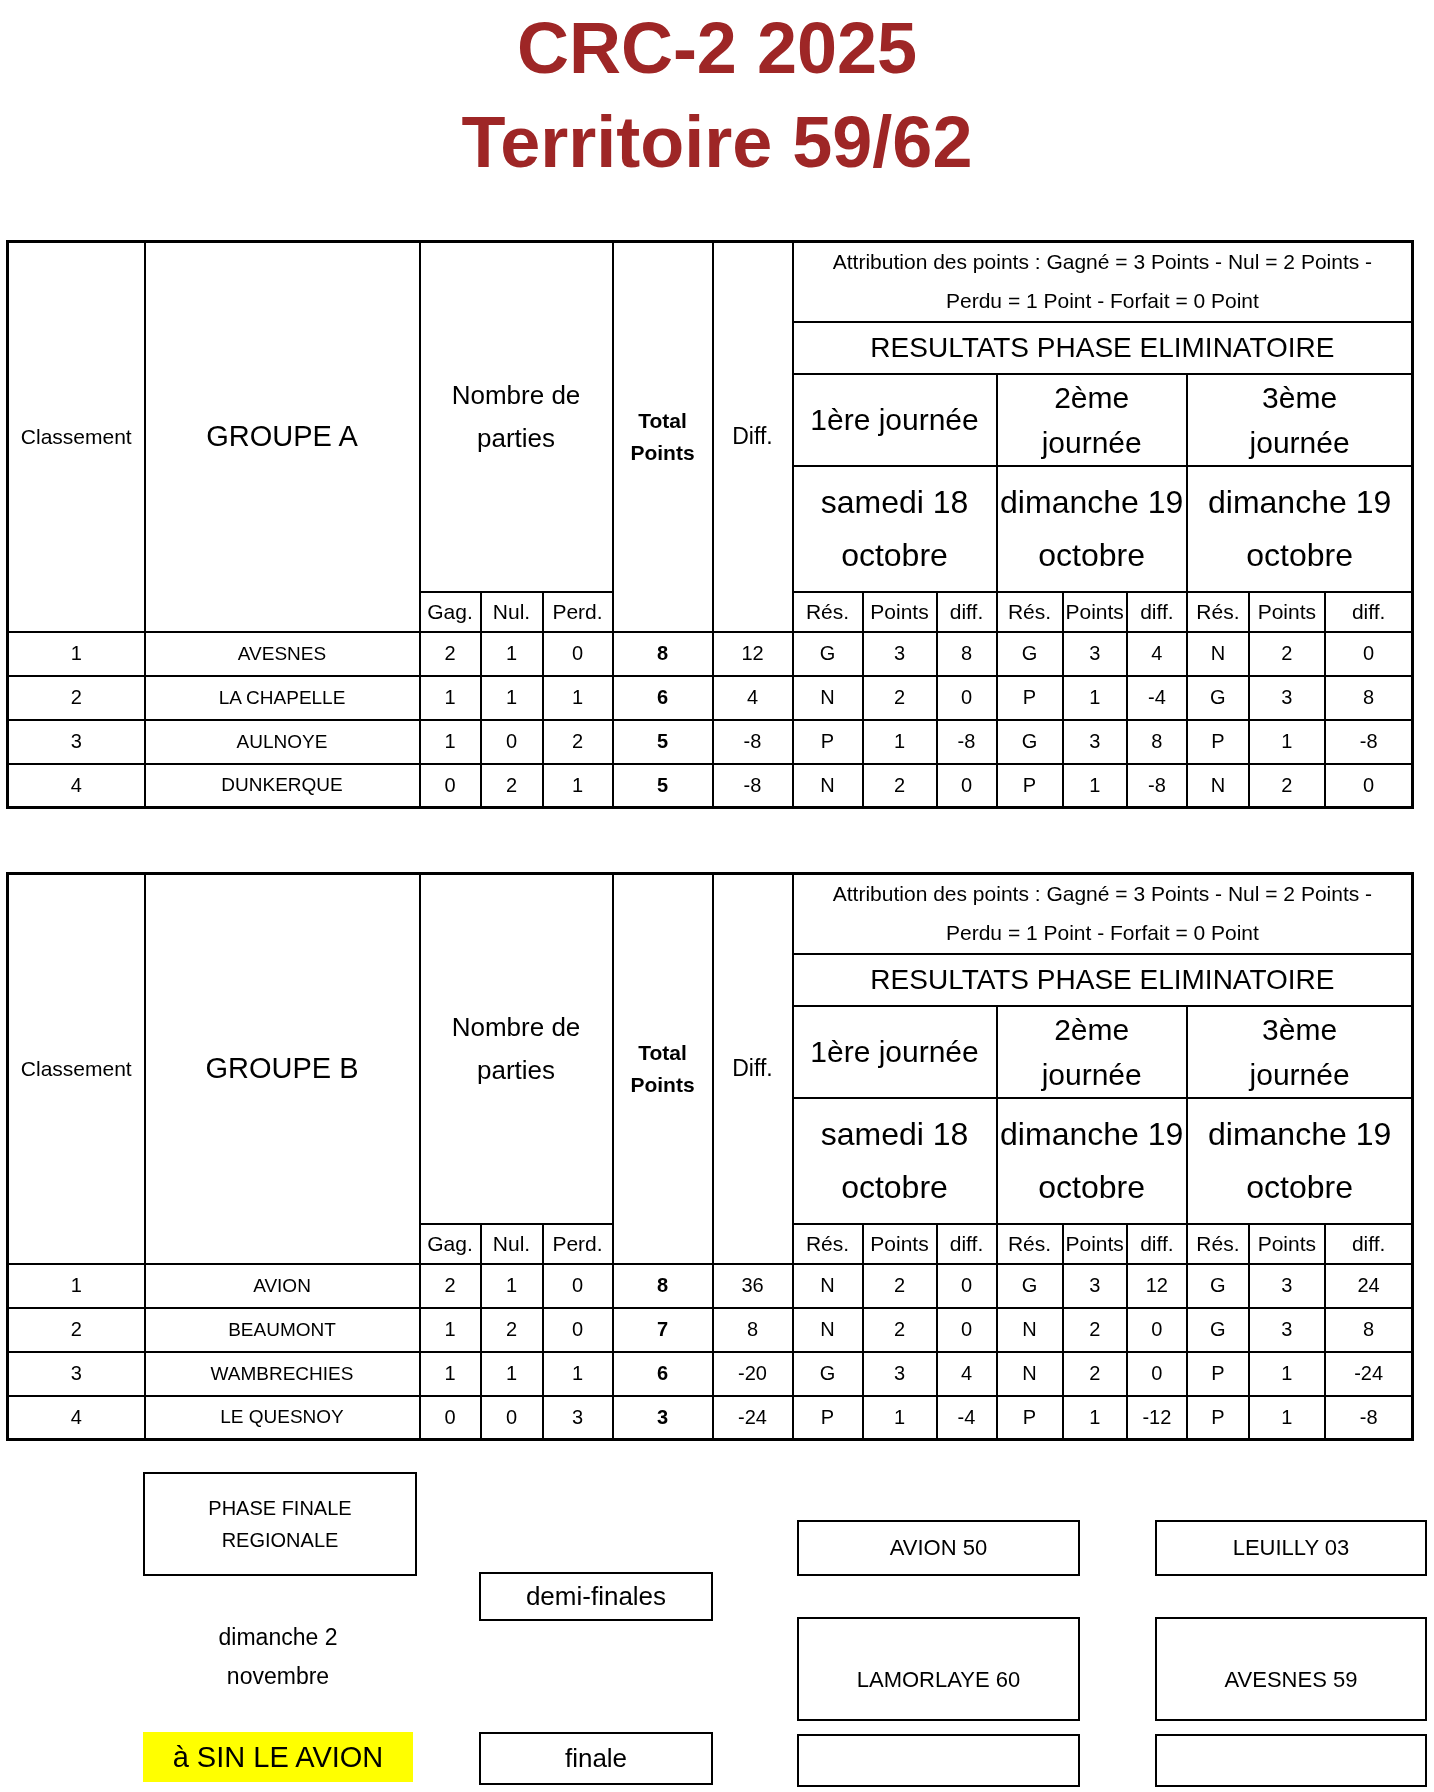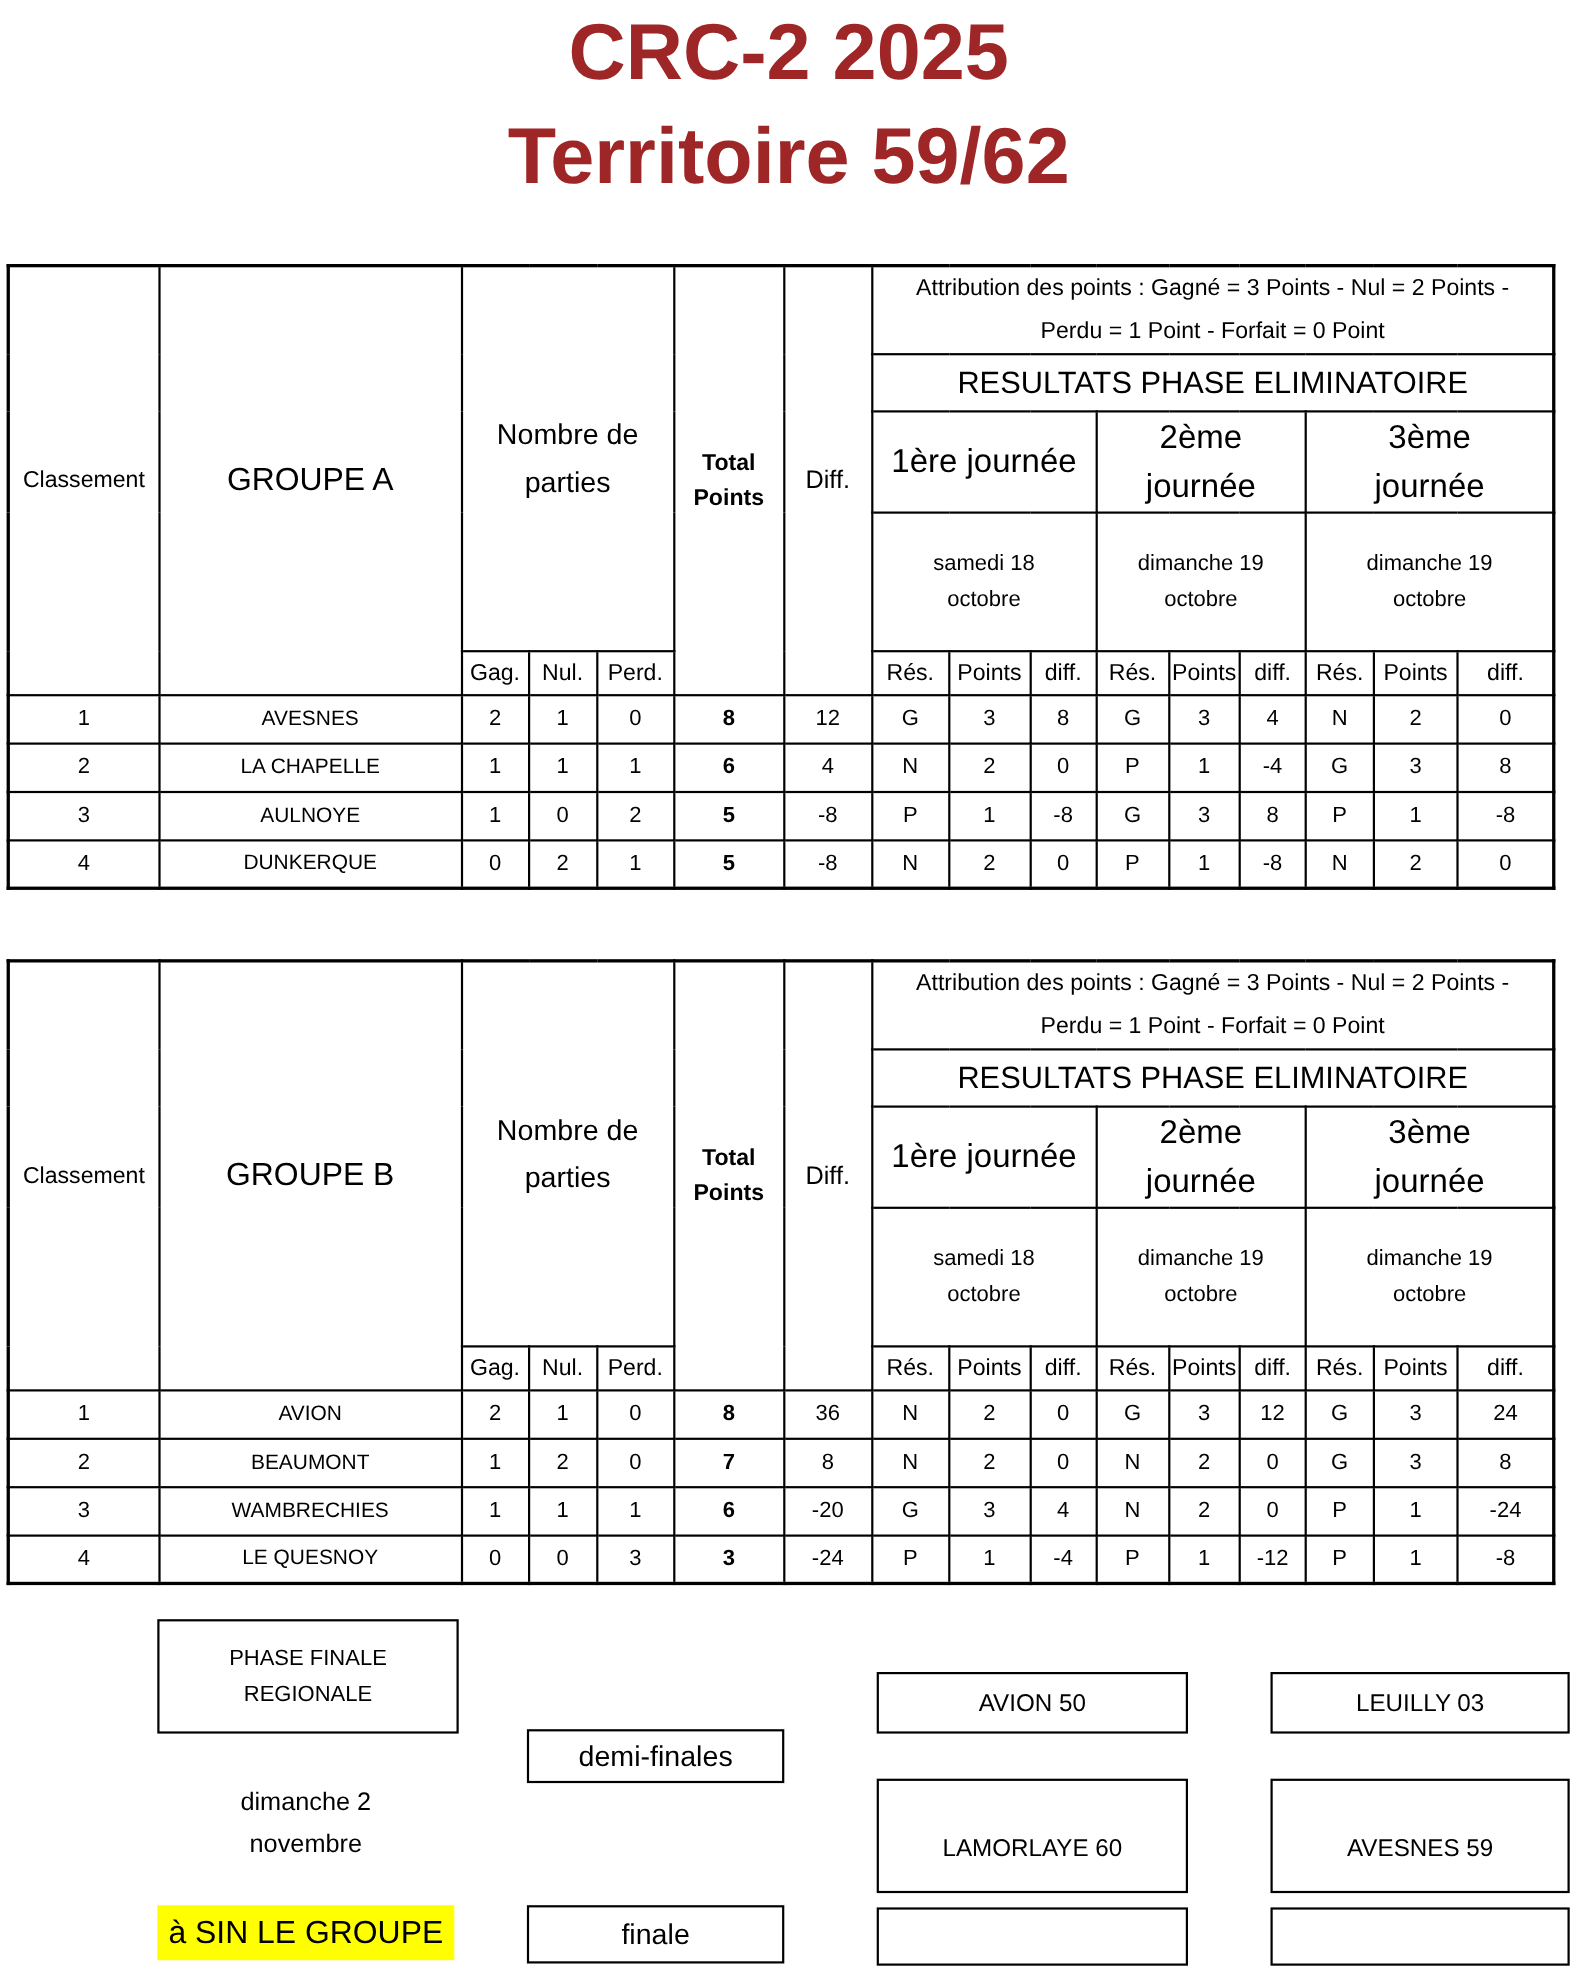--- a/index.html
+++ b/index.html
@@ -19,21 +19,21 @@
   tr.r1{height:80px;} tr.r2{height:52px;} tr.r3{height:86px;}
   tr.r4{height:126px;} tr.r5{height:40px;} tr.d{height:44px;}
   .h-class{font-size:21px;}
   .h-group{font-size:29px;}
   .h-nombre{font-size:26px;white-space:pre-line;line-height:1.65;}
   .h-total{font-size:21px;font-weight:bold;white-space:pre-line;line-height:1.5;}
   .h-diff{font-size:23px;}
   .h-attr{font-size:21px;white-space:pre-line;line-height:1.85;}
   .h-result{font-size:28px;}
   .h-journee{font-size:30px;white-space:pre-line;line-height:1.5;}
-  .h-date{font-size:20px;white-space:pre-line;line-height:1.65;}
+  .h-date{font-size:32px;white-space:pre-line;line-height:1.65;}
   .h-sub{font-size:21px;}
   tr.d td{font-size:20px;}
   tr.d td.team{font-size:19px;}
   tr.d td.tot{font-weight:bold;}
 
   
   .abs{position:absolute;background:#fff;}
   .boxed{border:2px solid #000;display:flex;align-items:center;justify-content:center;text-align:center;}
   .phase-box{left:143px;top:1472px;width:270px;height:100px;font-size:20px;white-space:pre-line;line-height:1.6;}
   .date-text{left:143px;top:1618px;width:270px;text-align:center;font-size:23px;white-space:pre-line;line-height:1.7;background:transparent;}
@@ -333,21 +333,21 @@
       <td>-8</td>
     </tr>
   </tbody>
     </table>
 
   <div>
     <div class="abs boxed phase-box">PHASE FINALE
 REGIONALE</div>
     <div class="abs date-text">dimanche 2
 novembre</div>
-    <div class="abs loc-box">à SIN LE GROUPE</div>
+    <div class="abs loc-box">à SIN LE AVION</div>
     <div class="abs boxed demi-box">demi-finales</div>
     <div class="abs boxed finale-box">finale</div>
     <div class="abs boxed sf sf-a1">AVION 50</div>
     <div class="abs boxed sf sf-b1">LEUILLY 03</div>
     <div class="abs boxed sf sf-tall sf-a2">LAMORLAYE 60</div>
     <div class="abs boxed sf sf-tall sf-b2">AVESNES 59</div>
     <div class="abs boxed sf sf-fa"></div>
     <div class="abs boxed sf sf-fb"></div>
   </div>
 

